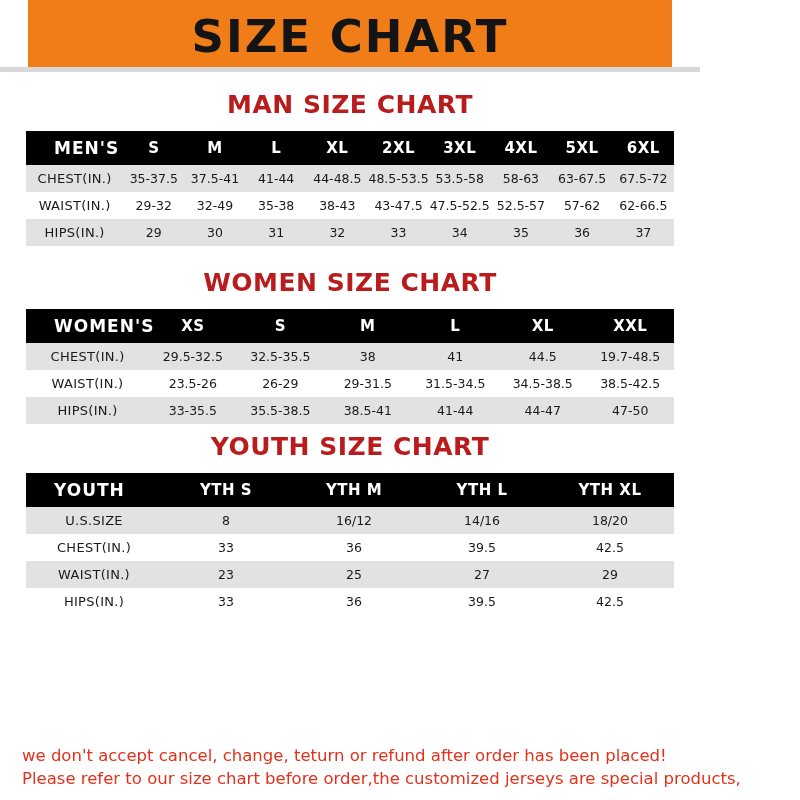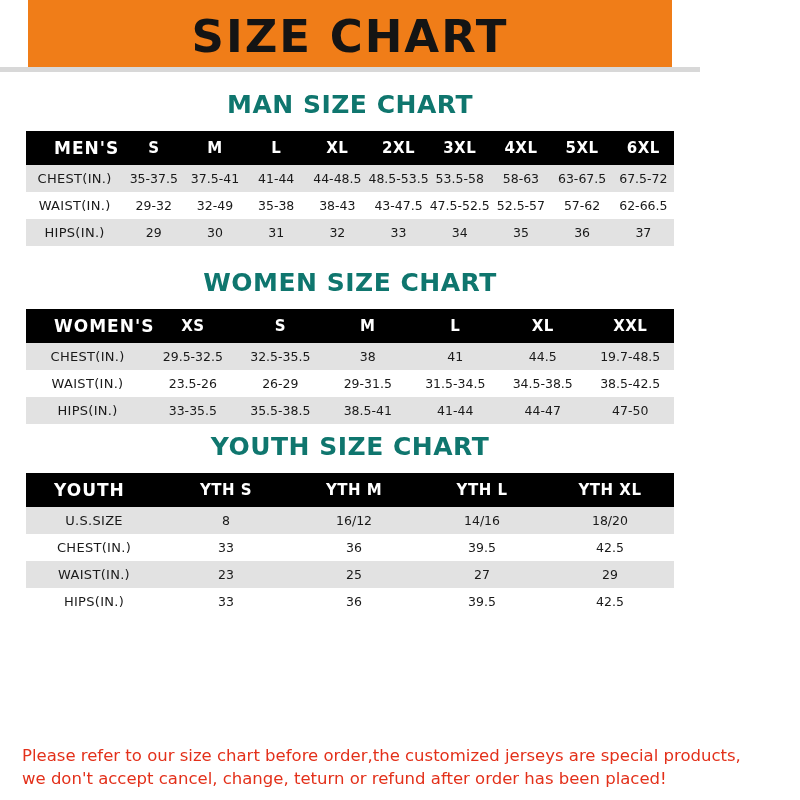--- a/index.html
+++ b/index.html
@@ -63,21 +63,21 @@
   .content {
     flex: 1 1 auto;
     padding: 0 26px;
     box-sizing: border-box;
   }
   .section-title {
     text-align: center;
     font-family: "DejaVu Sans", sans-serif;
     font-weight: bold;
     font-size: 25px;
-    color: #0f766e;
+    color: #b91c1c;
     letter-spacing: 0.5px;
   }
   .t1 { margin: 18px 0 12px 0; }
   .t2 { margin: 22px 0 12px 0; }
   .t3 { margin: 8px 0 12px 0; }
 
   table.size-table {
     width: 100%;
     border-collapse: collapse;
     table-layout: fixed;
@@ -312,17 +312,17 @@
           <td>36</td>
           <td>39.5</td>
           <td>42.5</td>
         </tr>
       </tbody>
     </table>
 
   </div>
 
   <div class="footer-note">
+    <div>we don't accept cancel, change, teturn or refund after order has been placed!</div>
     <div>Please refer to our size chart before order,the customized jerseys are special products,</div>
-    <div>we don't accept cancel, change, teturn or refund after order has been placed!</div>
   </div>
 
 </div>
 
 </body></html>

